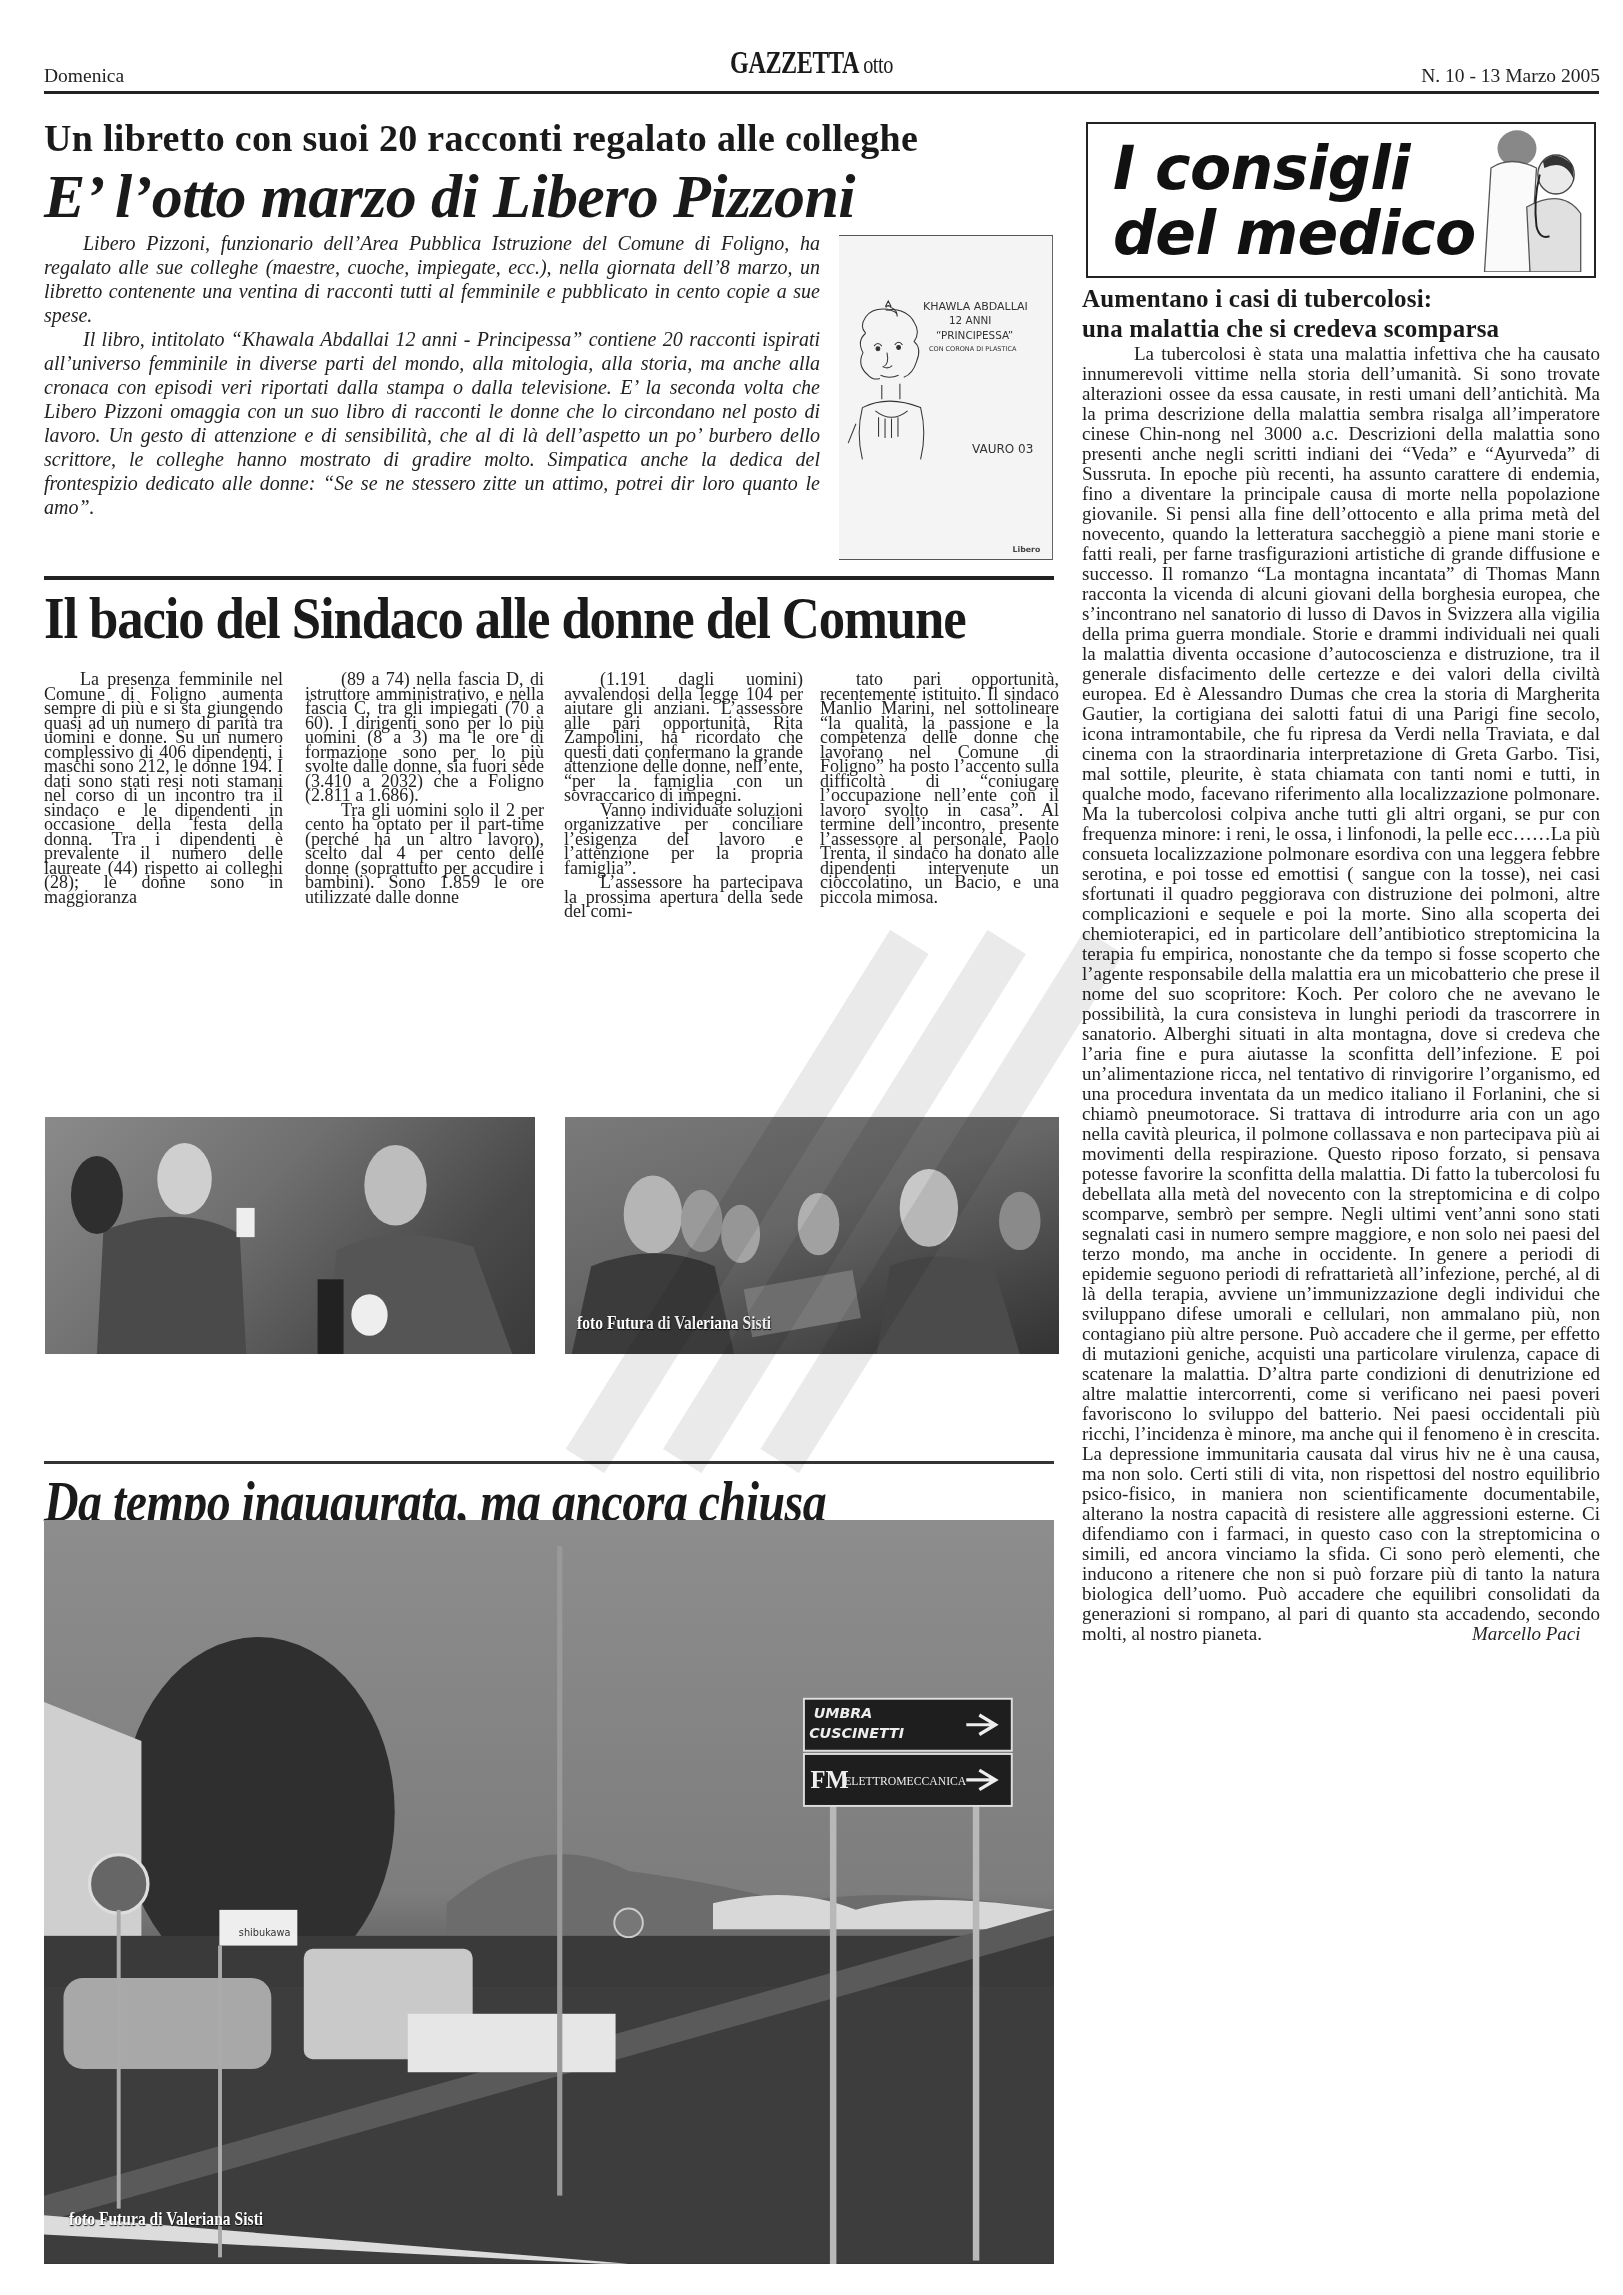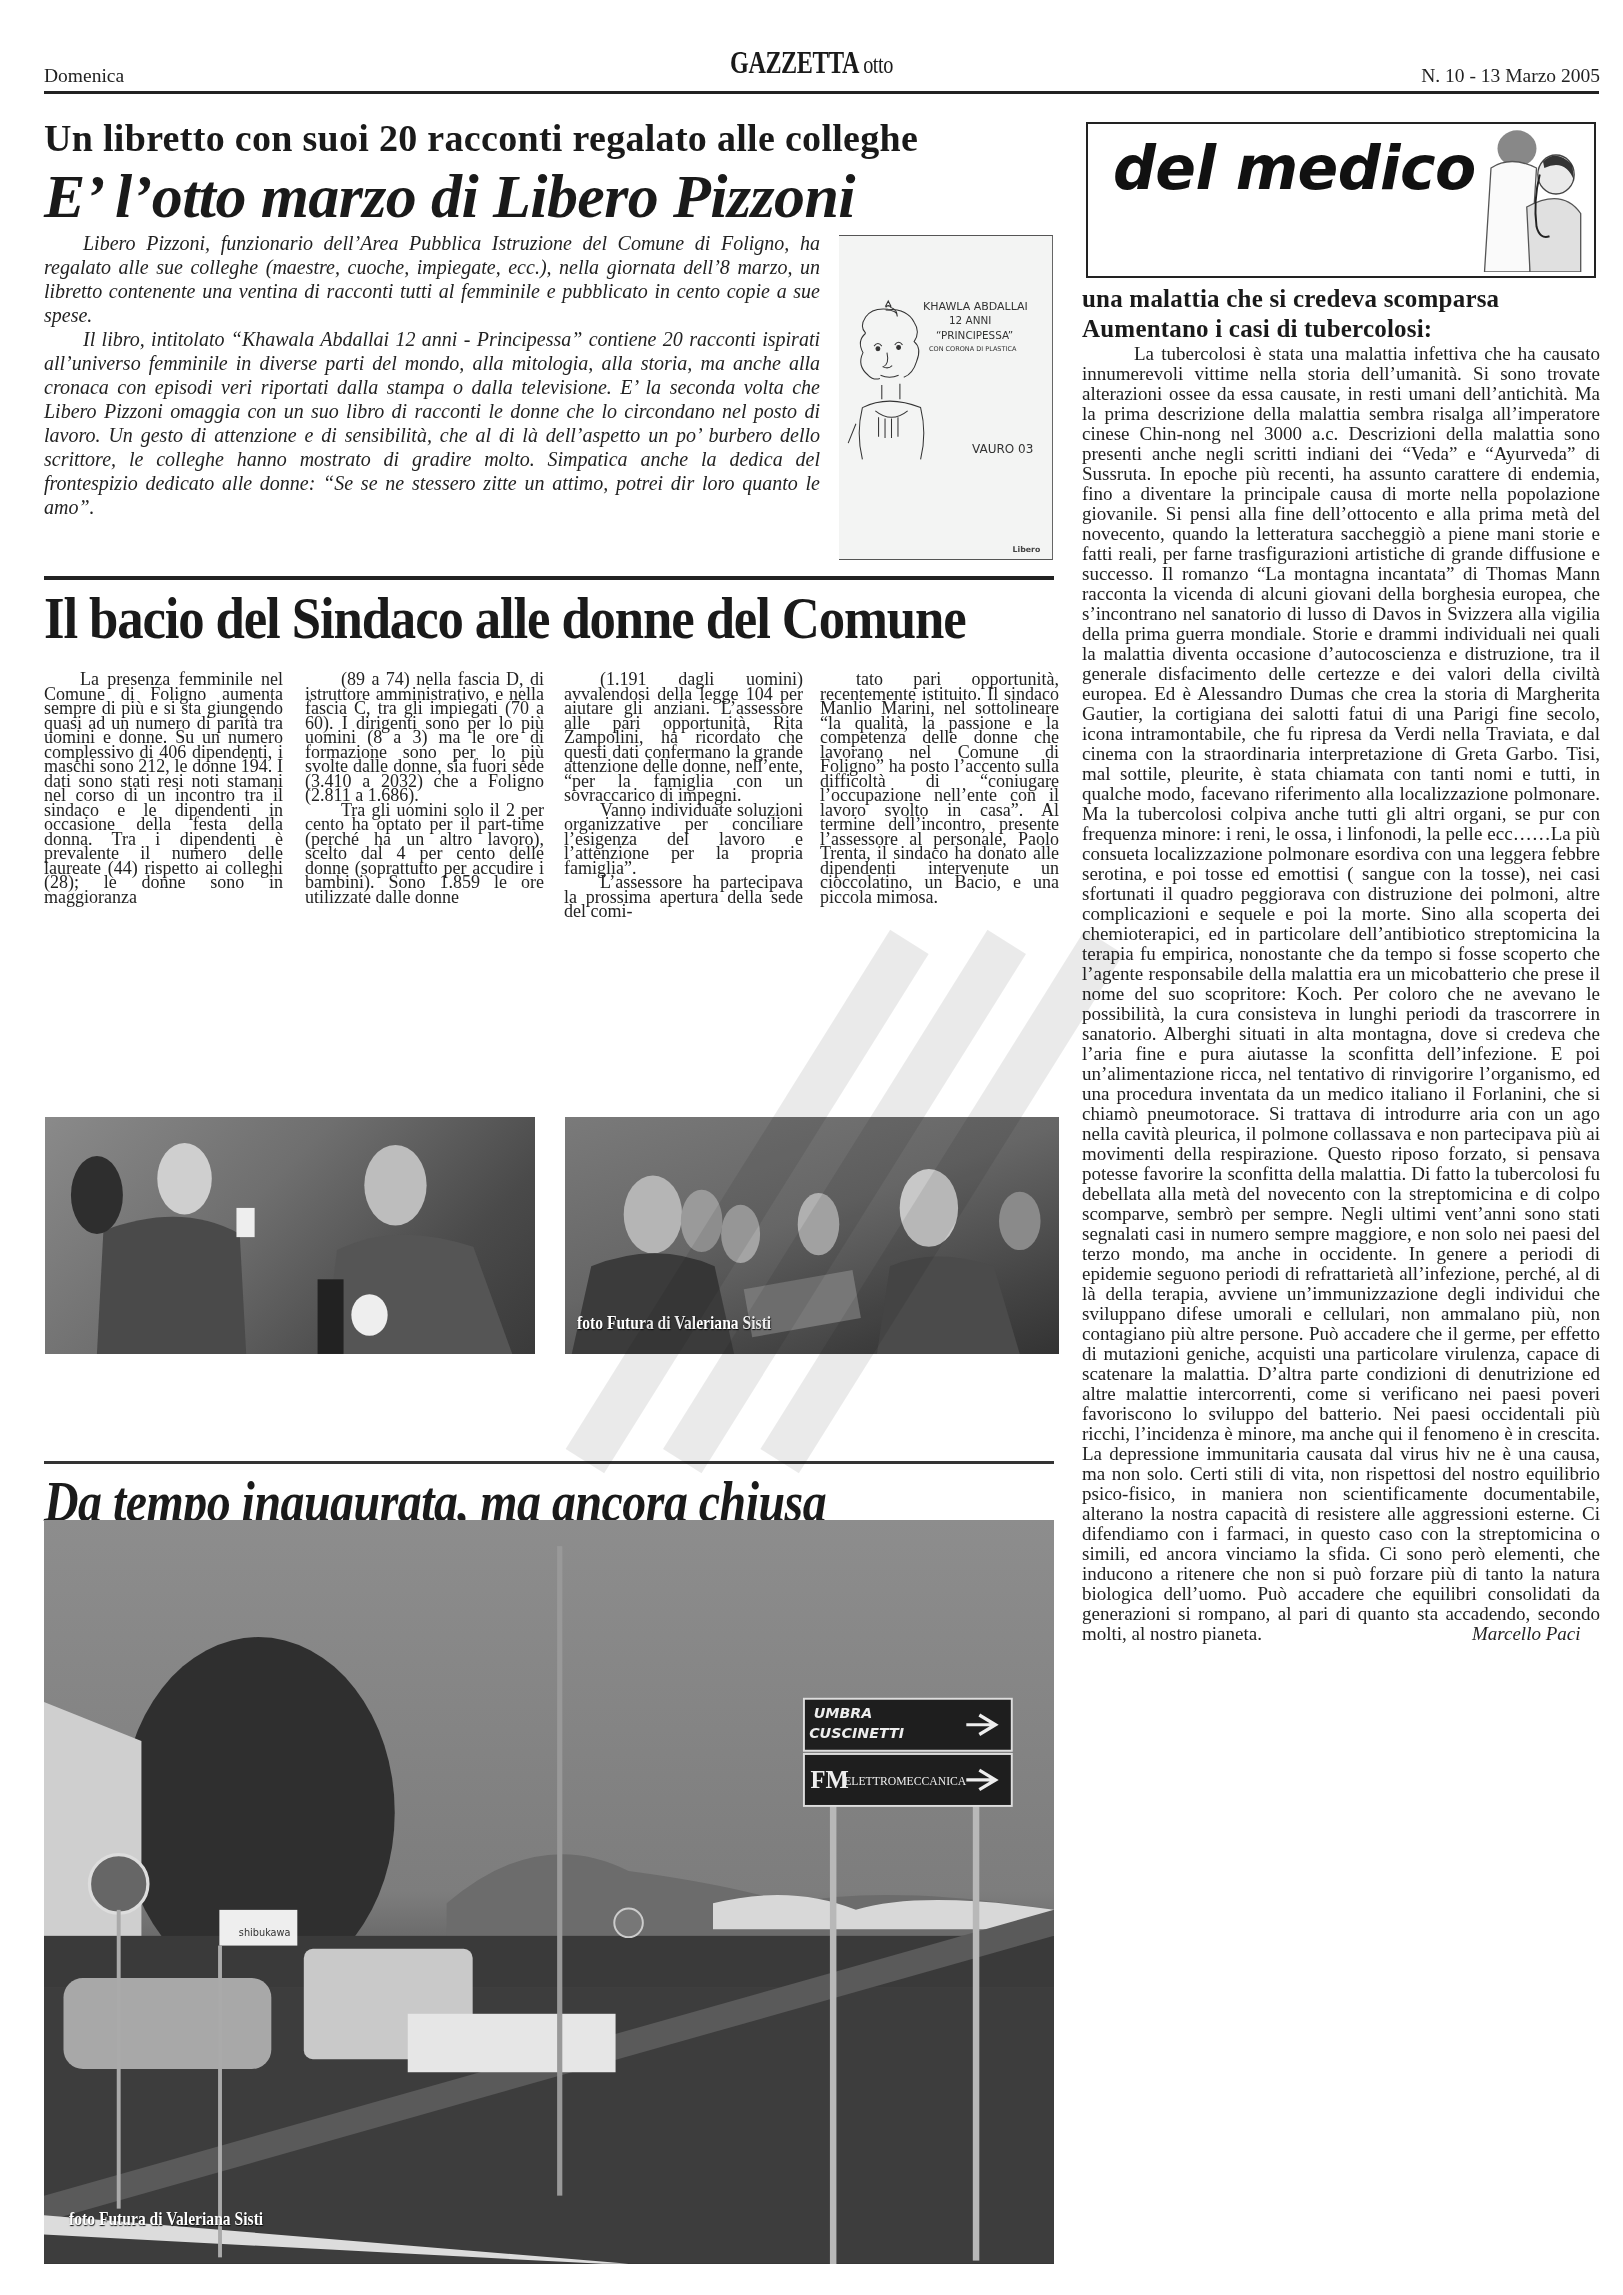--- a/index.html
+++ b/index.html
@@ -181,34 +181,35 @@
     <text x="300" y="640" fill="#333" font-family="DejaVu Sans, sans-serif" font-size="15">shibukawa</text>
     <rect x="268" y="655" width="6" height="480" fill="#aaa"></rect>
 
     <circle cx="900" cy="620" r="22" fill="#777" stroke="#ccc" stroke-width="3"></circle>
   </svg>
   <div class="caption" style="left:25px;top:688px">foto Futura di Valeriana Sisti</div>
 </div>
 
 <div class="abs med-box">
   <div class="med-title">
+    <div>I consigli</div>
     <div>del medico</div>
   </div>
   <svg width="104" height="143" viewBox="0 0 160 220" style="position:absolute;right:11.7px;top:5.2px">
     <ellipse cx="60" cy="30" rx="30" ry="28" fill="#888"></ellipse>
     <path d="M20 60 Q50 40 90 60 L80 220 L10 220 Z" fill="#fafafa" stroke="#555" stroke-width="2"></path>
     <ellipse cx="120" cy="70" rx="28" ry="30" fill="#eaeaea" stroke="#444" stroke-width="2"></ellipse>
     <path d="M100 50 Q120 30 145 55 L148 80 Q135 45 102 60 Z" fill="#333"></path>
     <path d="M75 120 Q130 90 158 130 L158 220 L80 220 Z" fill="#e0e0e0" stroke="#555" stroke-width="2"></path>
     <path d="M95 70 Q85 110 90 150 Q95 170 110 165" stroke="#222" stroke-width="3" fill="none"></path>
   </svg>
 </div>
 <div class="abs a4-head">
+  <div>Aumentano i casi di tubercolosi:</div>
   <div>una malattia che si credeva scomparsa</div>
-  <div>Aumentano i casi di tubercolosi:</div>
 </div>
 <div class="abs a4-body">
   <p><span>La tubercolosi è stata una malattia infettiva che ha causato innumerevoli vittime nella storia dell’umanità. Si sono trovate alterazioni ossee da essa causate, in resti umani dell’antichità. Ma la prima descrizione della malattia sembra risalga all’imperatore cinese Chin-nong nel 3000 a.c. Descrizioni della malattia sono presenti anche negli scritti indiani dei “Veda” e “Ayurveda” di Sussruta. In epoche più recenti, ha assunto carattere di endemia, fino a diventare la principale causa di morte nella popolazione giovanile. Si pensi alla fine dell’ottocento e alla prima metà del novecento, quando la letteratura saccheggiò a piene mani storie e fatti reali, per farne trasfigurazioni artistiche di grande diffusione e successo. Il romanzo “La montagna incantata” di Thomas Mann racconta la vicenda di alcuni giovani della borghesia europea, che s’incontrano nel sanatorio di lusso di Davos in Svizzera alla vigilia della prima guerra mondiale. Storie e drammi individuali nei quali la malattia diventa occasione d’autocoscienza e distruzione, tra il generale disfacimento delle certezze e dei valori della civiltà europea. Ed è Alessandro Dumas che crea la storia di Margherita Gautier, la cortigiana dei salotti fatui di una Parigi fine secolo, icona intramontabile, che fu ripresa da Verdi nella Traviata, e dal cinema con la straordinaria interpretazione di Greta Garbo. Tisi, mal sottile, pleurite, è stata chiamata con tanti nomi e tutti, in qualche modo, facevano riferimento alla localizzazione polmonare. Ma la tubercolosi colpiva anche tutti gli altri organi, se pur con frequenza minore: i reni, le ossa, i linfonodi, la pelle ecc……La più consueta localizzazione polmonare esordiva con una leggera febbre serotina, e poi tosse ed emottisi ( sangue con la tosse), nei casi sfortunati il quadro peggiorava con distruzione dei polmoni, altre complicazioni e sequele e poi la morte. Sino alla scoperta dei chemioterapici, ed in particolare dell’antibiotico streptomicina la terapia fu empirica, nonostante che da tempo si fosse scoperto che l’agente responsabile della malattia era un micobatterio che prese il nome del suo scopritore: Koch. Per coloro che ne avevano le possibilità, la cura consisteva in lunghi periodi da trascorrere in sanatorio. Alberghi situati in alta montagna, dove si credeva che l’aria fine e pura aiutasse la sconfitta dell’infezione. E poi un’alimentazione ricca, nel tentativo di rinvigorire l’organismo, ed una procedura inventata da un medico italiano il Forlanini, che si chiamò pneumotorace. Si trattava di introdurre aria con un ago nella cavità pleurica, il polmone collassava e non partecipava più ai movimenti della respirazione. Questo riposo forzato, si pensava potesse favorire la sconfitta della malattia. Di fatto la tubercolosi fu debellata alla metà del novecento con la streptomicina e di colpo scomparve, sembrò per sempre. Negli ultimi vent’anni sono stati segnalati casi in numero sempre maggiore, e non solo nei paesi del terzo mondo, ma anche in occidente. In genere a periodi di epidemie seguono periodi di refrattarietà all’infezione, perché, al di là della terapia, avviene un’immunizzazione degli individui che sviluppano difese umorali e cellulari, non ammalano più, non contagiano più altre persone. Può accadere che il germe, per effetto di mutazioni geniche, acquisti una particolare virulenza, capace di scatenare la malattia. D’altra parte condizioni di denutrizione ed altre malattie intercorrenti, come si verificano nei paesi poveri favoriscono lo sviluppo del batterio. Nei paesi occidentali più ricchi, l’incidenza è minore, ma anche qui il fenomeno è in crescita. La depressione immunitaria causata dal virus hiv ne è una causa, ma non solo. Certi stili di vita, non rispettosi del nostro equilibrio psico-fisico, in maniera non scientificamente documentabile, alterano la nostra capacità di resistere alle aggressioni esterne. Ci difendiamo con i farmaci, in questo caso con la streptomicina o simili, ed ancora vinciamo la sfida. Ci sono però elementi, che inducono a ritenere che non si può forzare più di tanto la natura biologica dell’uomo. Può accadere che equilibri consolidati da generazioni si rompano, al pari di quanto sta accadendo, secondo molti, al nostro pianeta.</span> <span class="sig">Marcello Paci</span></p>
 </div>
 
 <svg class="abs watermark" viewBox="0 0 1200 1000">
   <g stroke="#000" stroke-width="70" fill="none">
     <path d="M200 900 L700 100"></path>
       <path d="M350 900 L850 100"></path>
       <path d="M500 900 L1000 100"></path>

